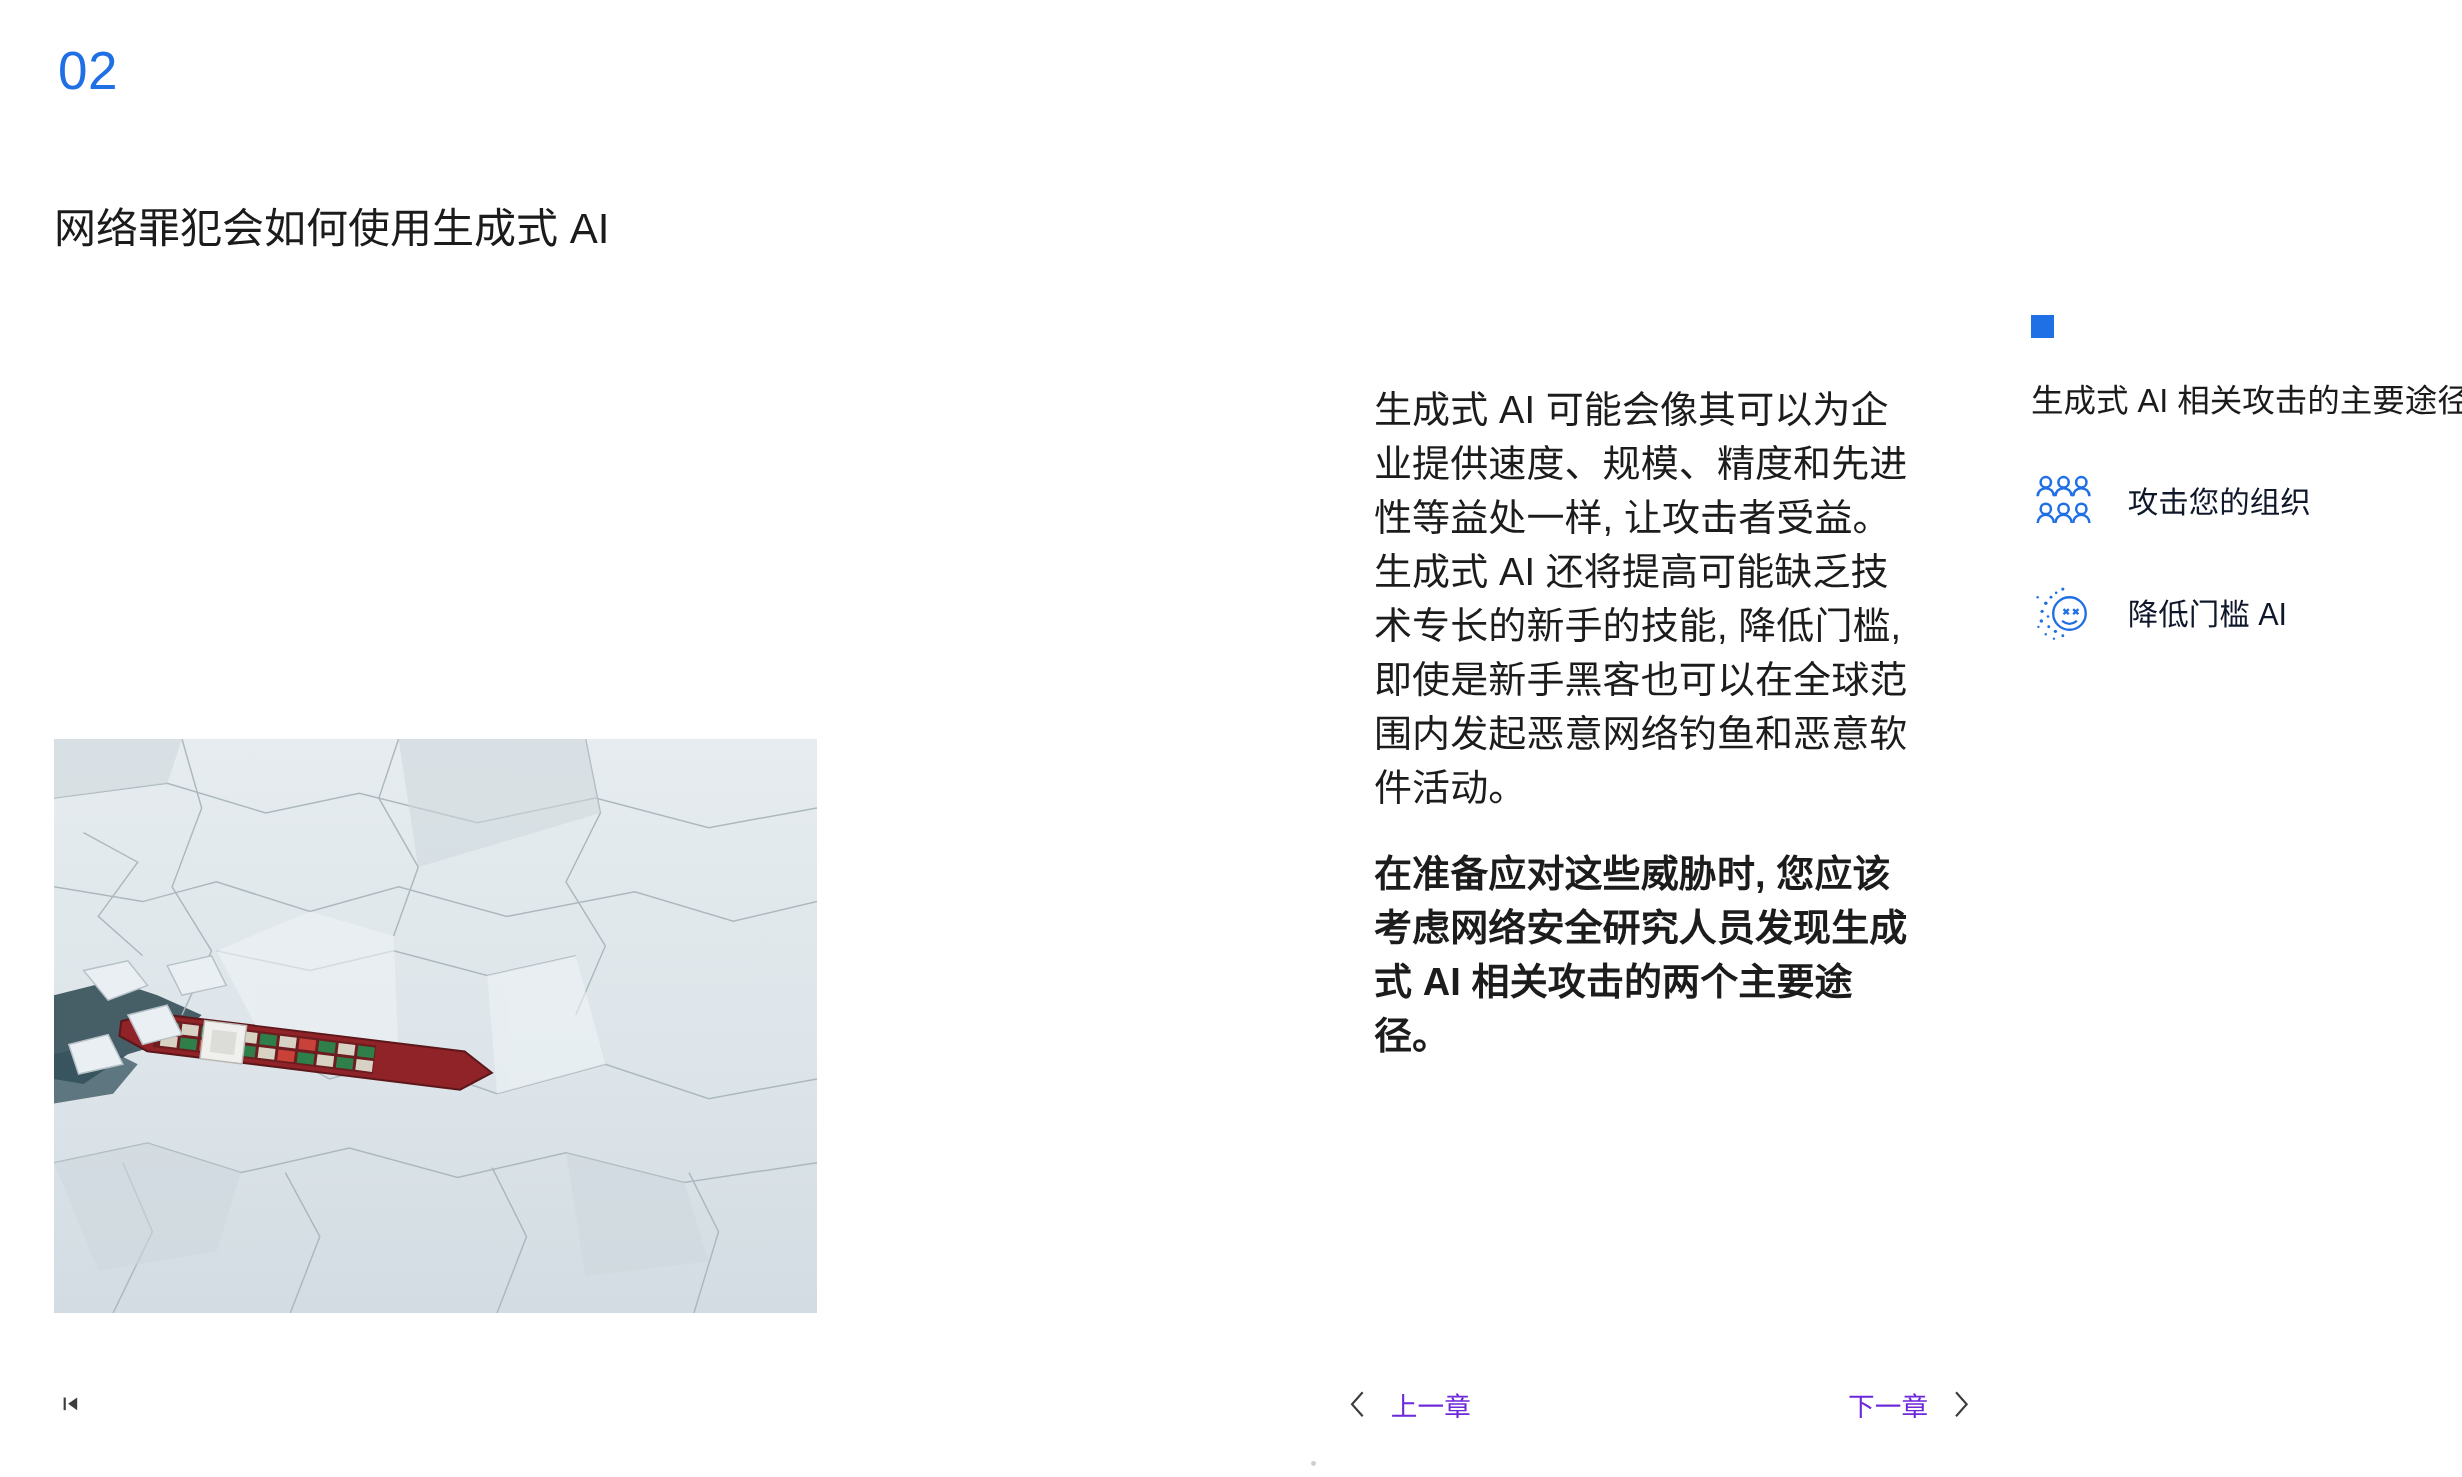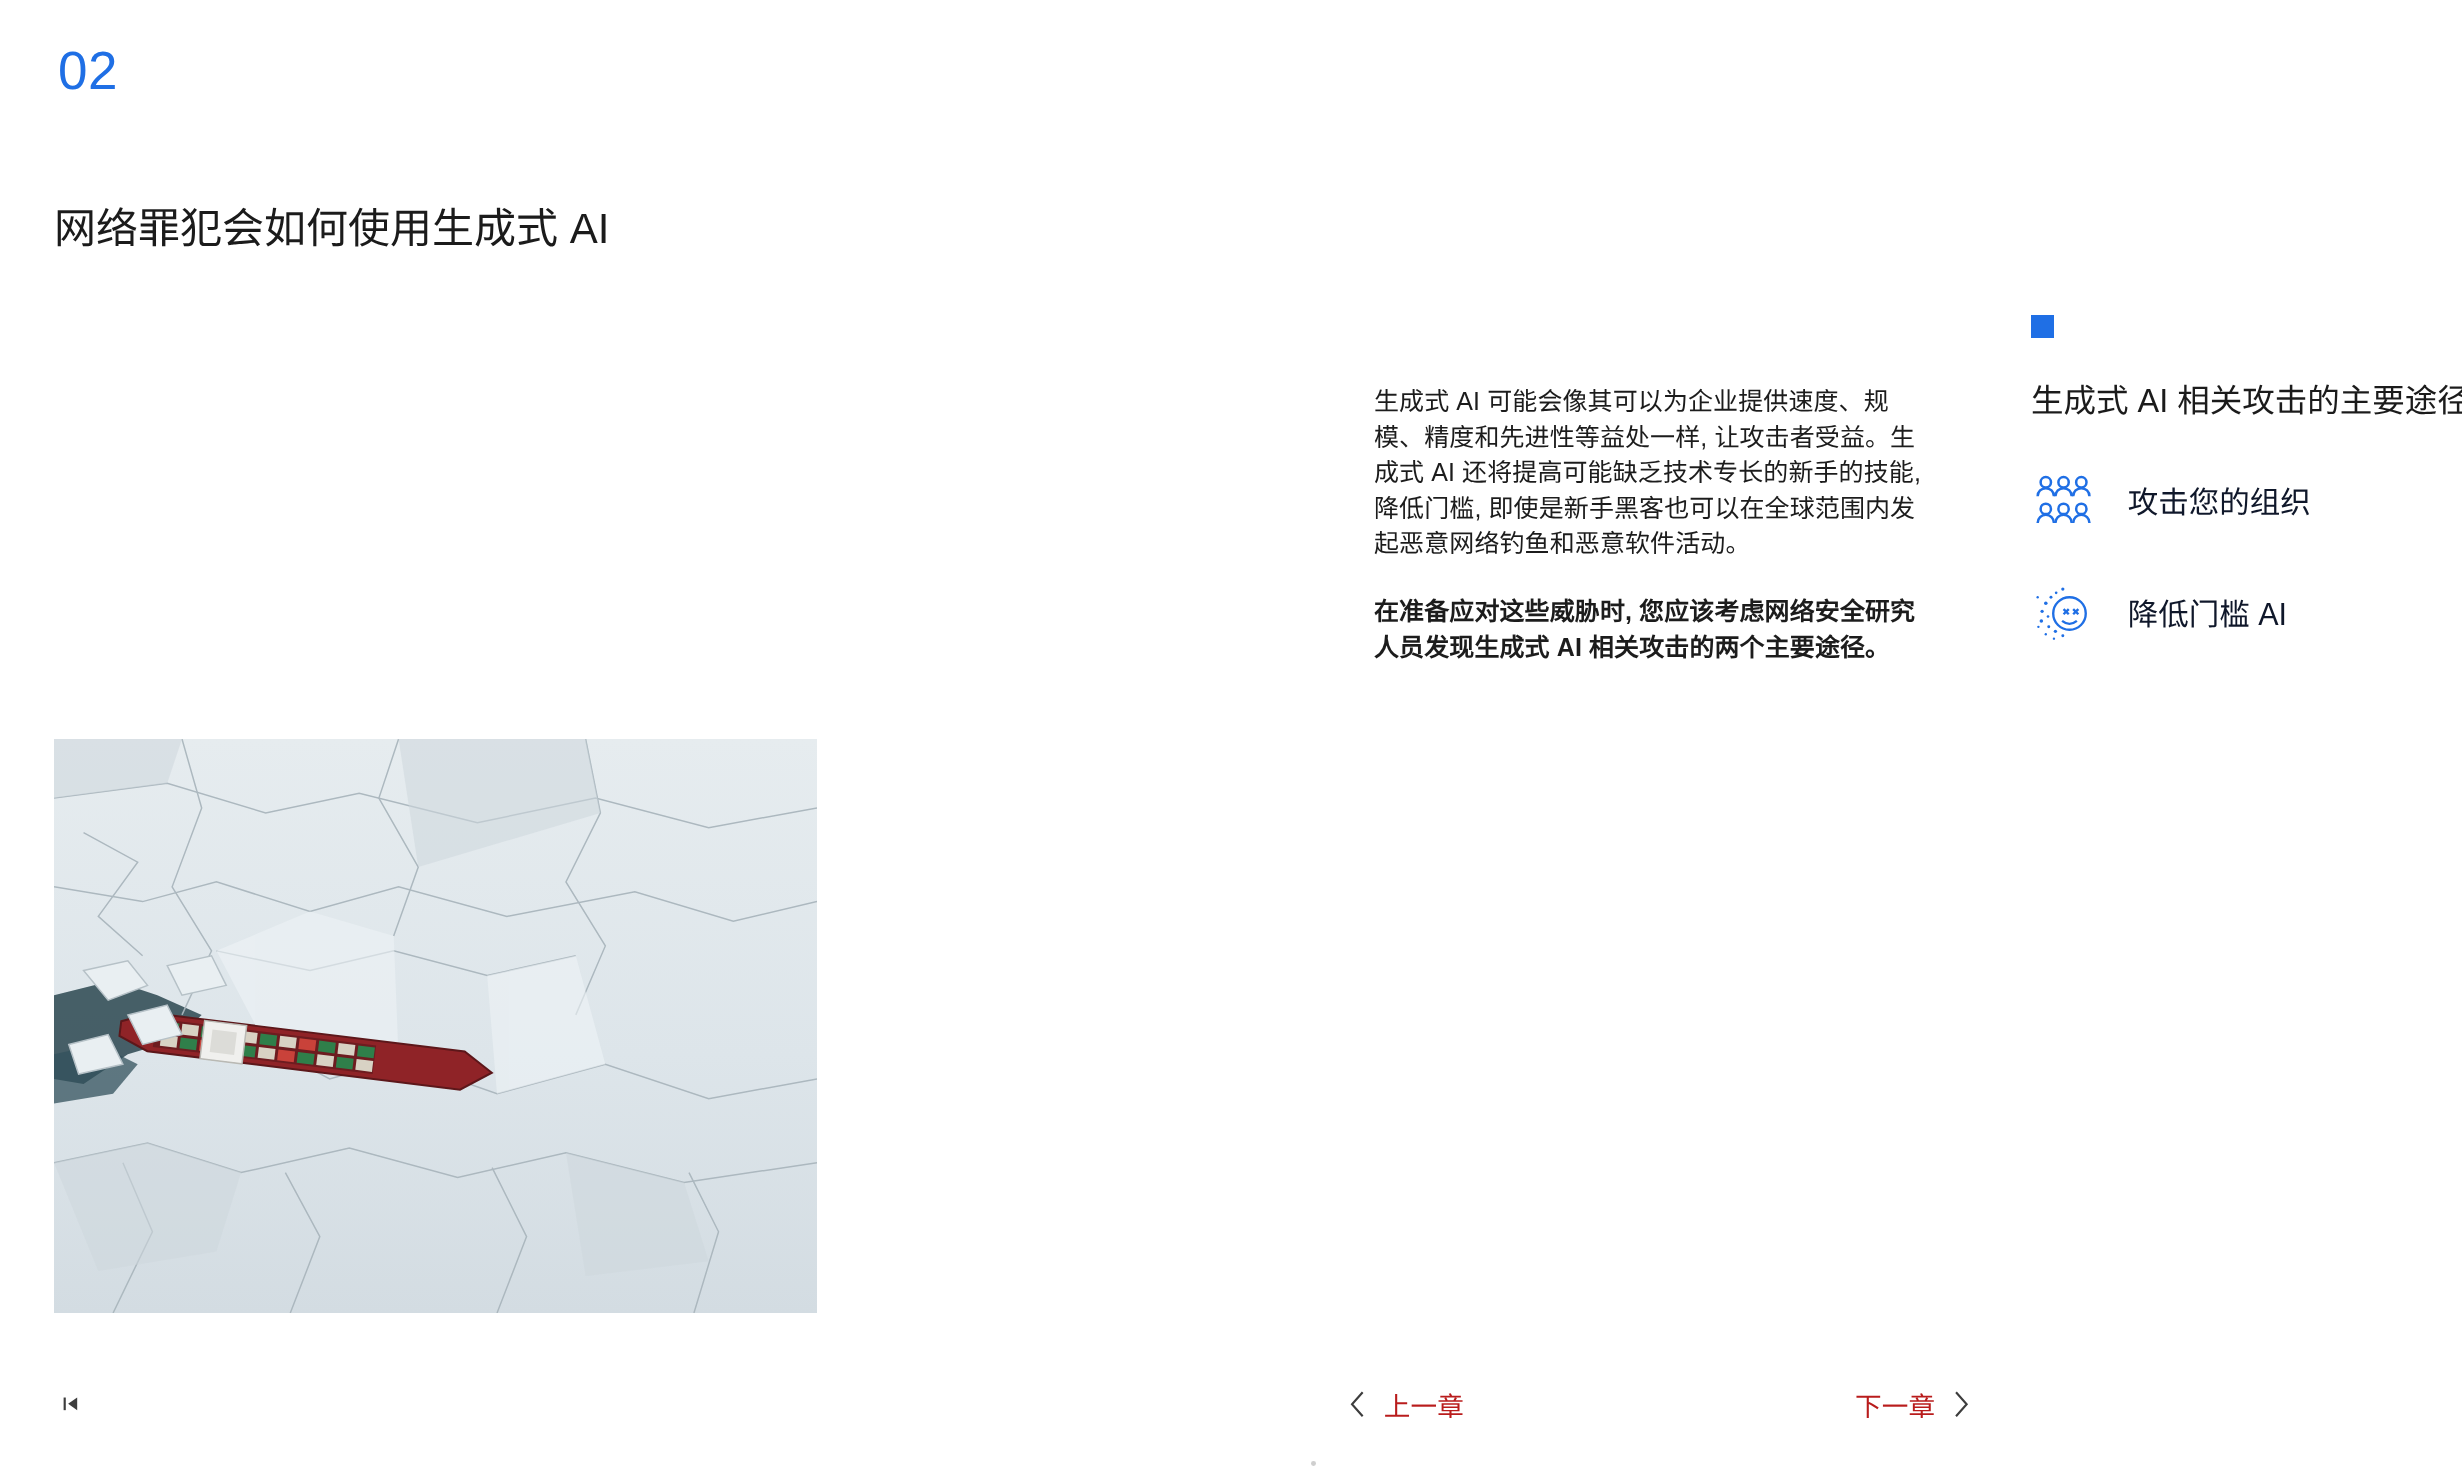--- a/index.html
+++ b/index.html
@@ -57,21 +57,21 @@
 
   
   .body-col {
     position: absolute;
     left: 1374px;
     top: 384px;
     width: 547px;
   }
   .body-col p {
     margin: 0 0 32.5px 0;
-    font-size: 25px;
+    font-size: 38px;
     line-height: 1.42;
     color: #1c1c1c;
     letter-spacing: 0.1px;
   }
   .body-col p:last-child { margin-bottom: 0; font-weight: bold; }
 
   
   .right-col {
     position: absolute;
     left: 2031px;
@@ -134,23 +134,23 @@
     left: 1349px;
     top: 0;
     width: 621px;
     display: flex;
     align-items: center;
     justify-content: space-between;
   }
   .nav-btn {
     display: flex;
     align-items: center;
-    gap: 18px;
+    gap: 25px;
     font-size: 26.6px;
-    color: #b91c1c;
+    color: #6d28d9;
     letter-spacing: 0.2px;
     white-space: nowrap;
   }
   .chev { width: 16.7px; height: 26.6px; flex: 0 0 16.7px; }
   .chev svg { display:block; width: 100%; height: 100%; }
   .bottom-dot {
     position: absolute;
     left: 1311px;
     bottom: 10.8px;
     width: 4.9px;

